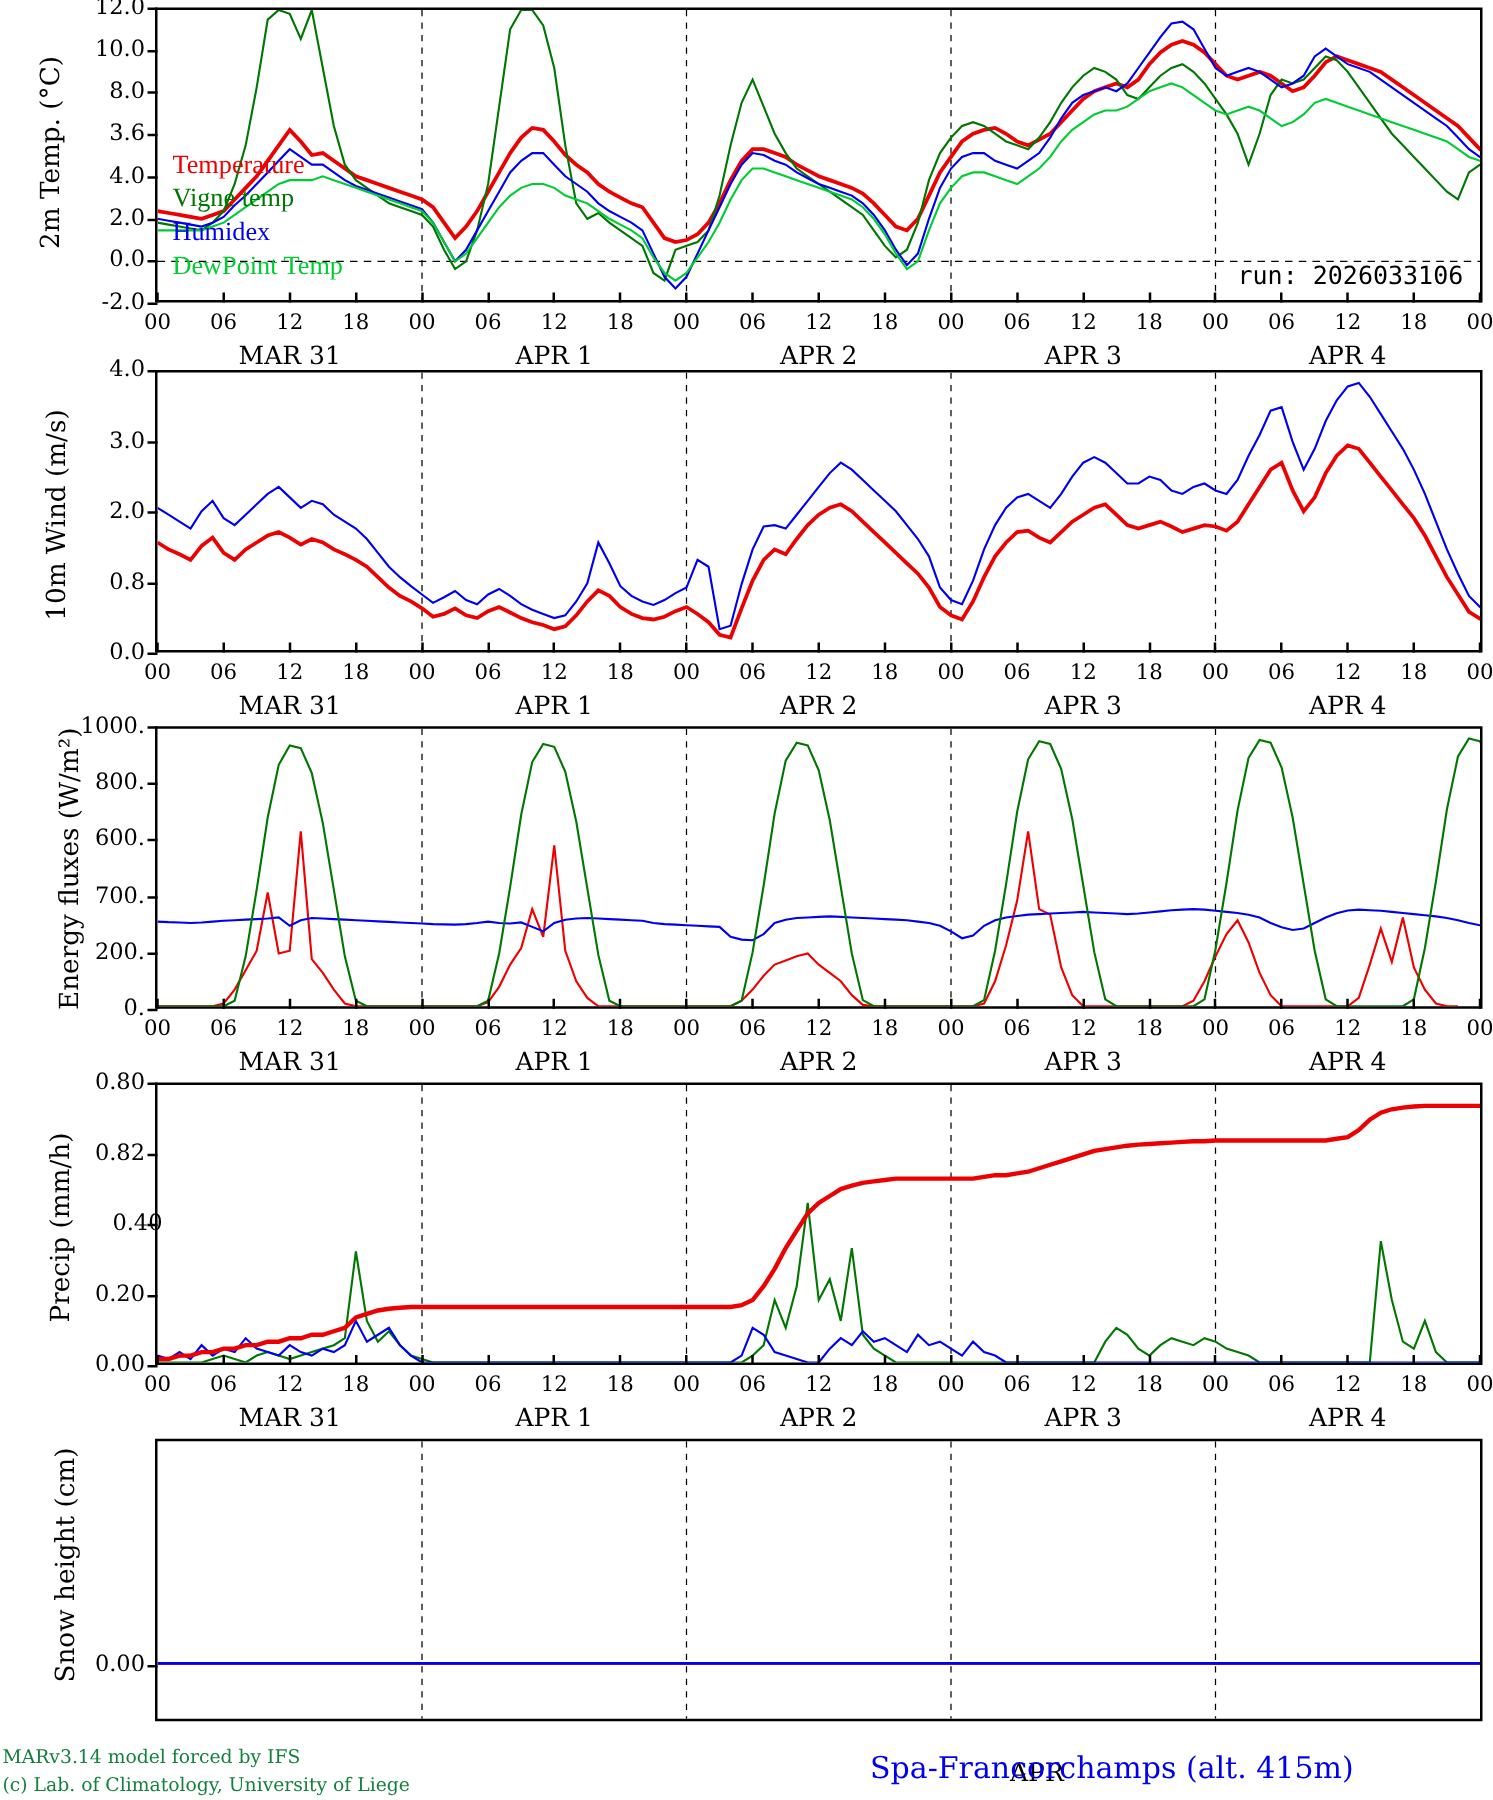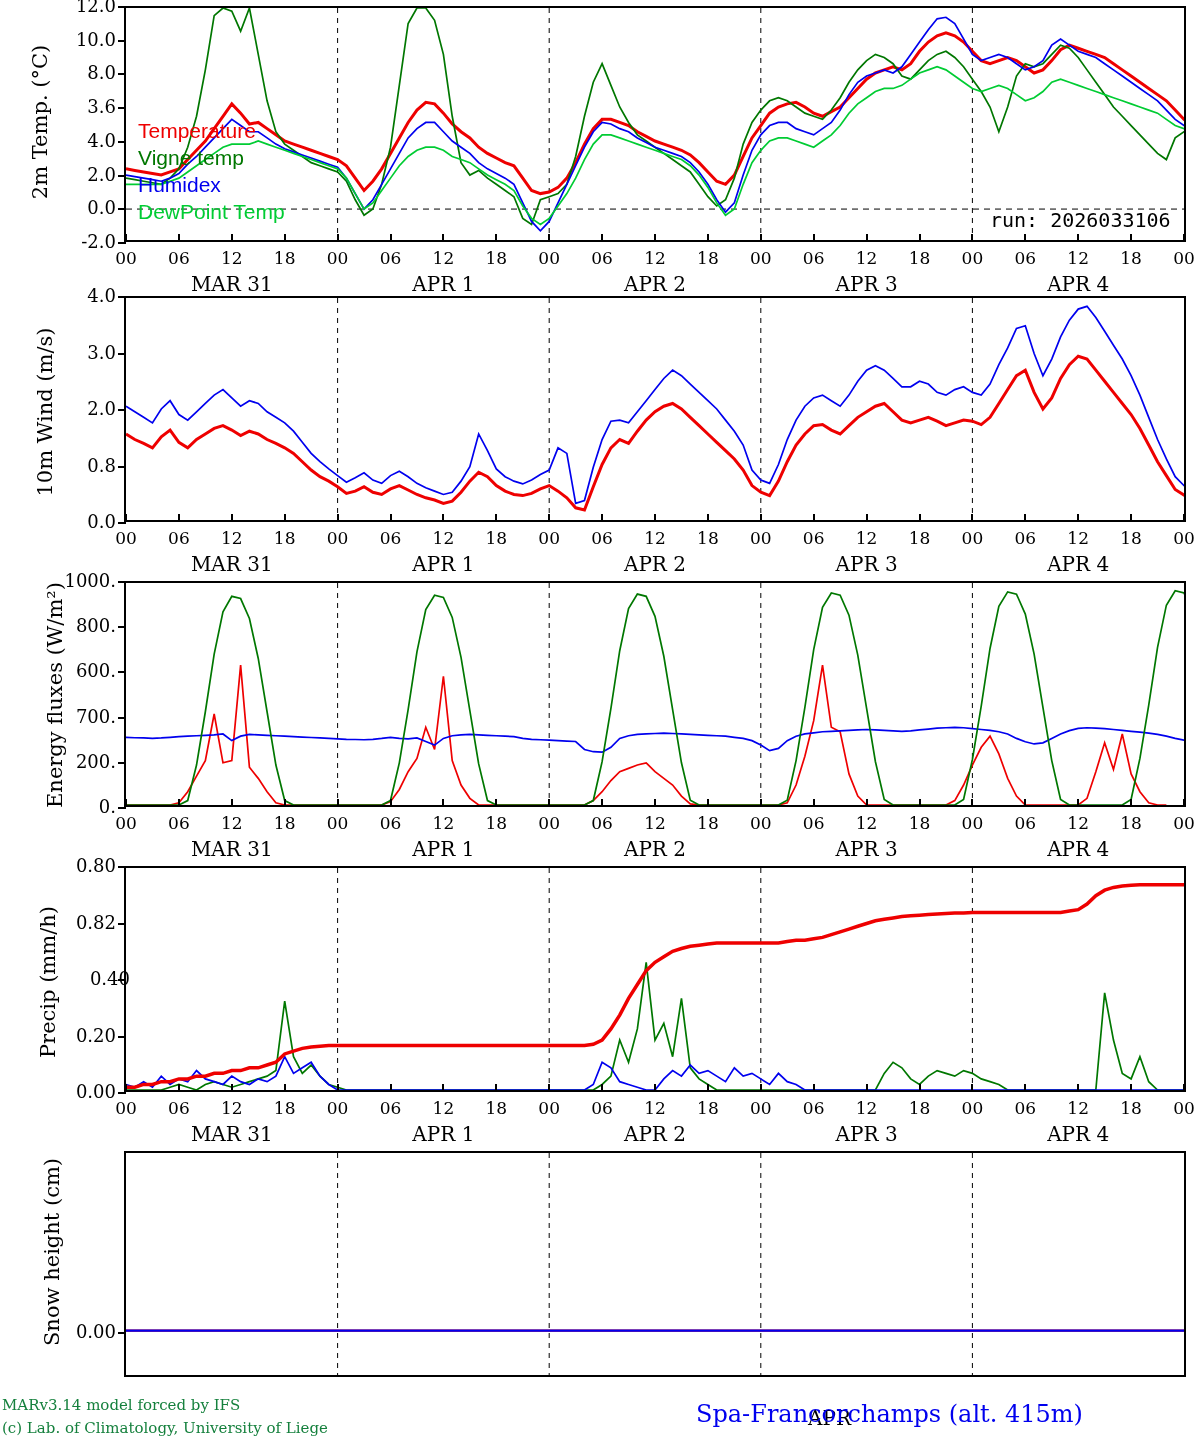--- a/index.html
+++ b/index.html
@@ -5,21 +5,21 @@
   html,body{margin:0;padding:0;background:#ffffff;}
   body{width:1194px;height:1440px;font-family:"DejaVu Serif",serif;color:#000;}
   .page{position:relative;width:1194px;height:1440px;}
 
   .panel{position:absolute;}
   .plotbox{position:absolute;border:2px solid #000;background:#fff;box-sizing:border-box;}
   .ylabel{position:absolute;transform-origin:50% 50%;font-size:21px;white-space:nowrap;}
   .ytick{position:absolute;right:0;font-size:18px;text-align:right;white-space:nowrap;font-family:"DejaVu Serif",serif;}
   .xtick{position:absolute;font-size:17px;text-align:center;width:30px;}
   .daylabel{position:absolute;font-size:20px;text-align:center;white-space:nowrap;}
-  .legend{position:absolute;font-size:21px;white-space:nowrap;font-family:Liberation Sans, sans-serif;}
+  .legend{position:absolute;font-size:21px;white-space:nowrap;font-family:Liberation Serif, serif;}
   .runlabel{position:absolute;font-size:20px;font-family:"DejaVu Sans Mono",monospace;}
   .footer-left{position:absolute;font-size:15px;color:#15803d;font-family:"DejaVu Serif",serif;white-space:nowrap;}
   .footer-center{position:absolute;font-size:21px;white-space:nowrap;margin-top:40px;}
   .footer-right{position:absolute;font-size:24px;color:#0000ee;white-space:nowrap;}
   .apr-ghost{position:absolute;font-size:20px;white-space:nowrap;}
   svg{display:block;}
 </style>
 </head>
 <body>
 

